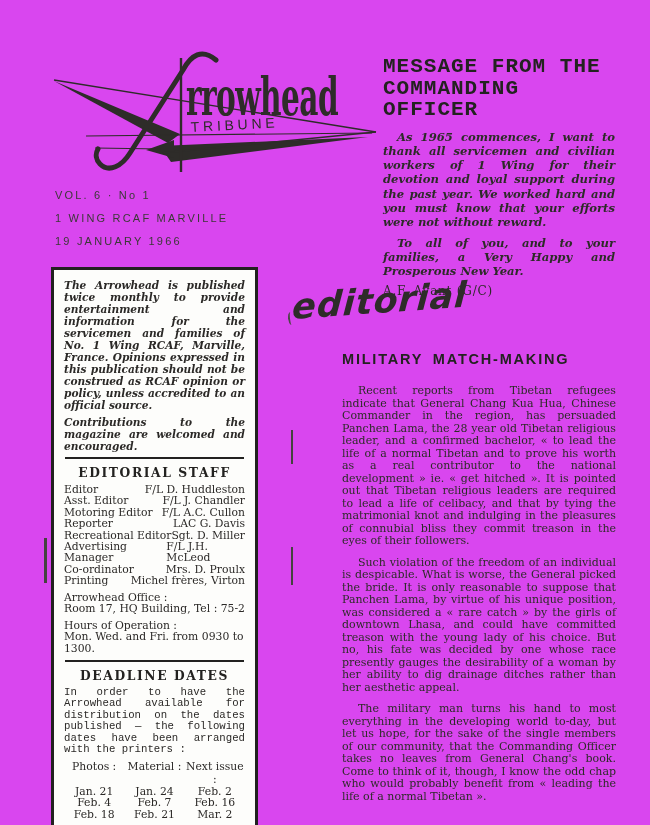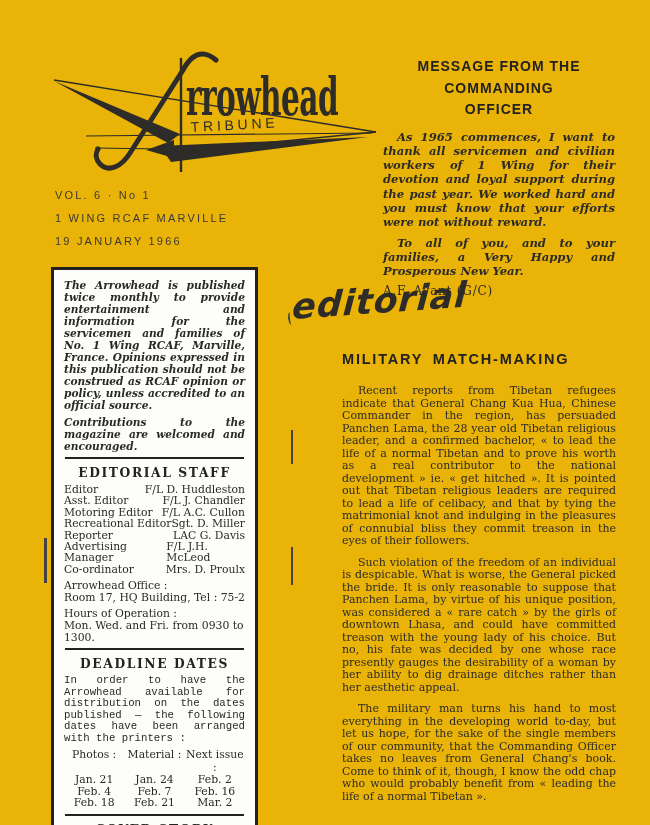--- a/index.html
+++ b/index.html
@@ -3,41 +3,41 @@
 <meta charset="utf-8">
 <title>Arrowhead Tribune</title>
 <style>
   * { box-sizing: border-box; }
   html, body { margin: 0; padding: 0; background: #e8e8e6; }
   #page {
     position: relative;
     width: 650px;
     height: 825px;
     margin: 0 auto;
-    background: #eab308;
+    background: #d946ef;
     overflow: hidden;
     color: #2c2a27;
   }
 
   
   .logo { position: absolute; left: 50px; top: 50px; width: 340px; height: 135px; }
   .masthead-lines {
     position: absolute; left: 55px; top: 184px; width: 272px;
     text-align: left;
     font-family: Liberation Sans, sans-serif;
     font-size: 11px; letter-spacing: 2.2px; color: #3b3936;
     line-height: 23px;
   }
 
   
   .co-block { position: absolute; left: 383px; top: 56px; width: 232px; }
   .co-heading {
-    text-align: center;
-    font-family: Liberation Sans, sans-serif;
-    font-weight: bold; font-size: 14px; letter-spacing: 1px;
+    text-align: left;
+    font-family: Liberation Mono, monospace;
+    font-weight: bold; font-size: 21px; letter-spacing: 1px;
     line-height: 21.5px; color: #232220;
   }
   .co-body { margin-top: 9px; }
   .co-body p {
     margin: 0 0 6px 0;
     font-family: "DejaVu Serif", serif;
     font-style: italic; font-weight: bold;
     font-size: 11.6px; line-height: 14.3px;
     text-align: justify; text-indent: 14px; color: #2d2b28;
   }
@@ -191,34 +191,38 @@
       </div>
       <div class="staff-row">
         <span>Asst. Editor</span>
         <span>F/L J. Chandler</span>
       </div>
       <div class="staff-row">
         <span>Motoring Editor</span>
         <span>F/L A.C. Cullon</span>
       </div>
       <div class="staff-row">
+        <span>Reporter</span>
+        <span>LAC G. Davis</span>
+      </div>
+      <div class="staff-row">
         <span>Recreational Editor</span>
         <span>Sgt. D. Miller</span>
       </div>
       <div class="staff-row">
-        <span>Reporter</span>
-        <span>LAC G. Davis</span>
-      </div>
-      <div class="staff-row">
         <span>Advertising Manager</span>
         <span>F/L J.H. McLeod</span>
       </div>
       <div class="staff-row">
         <span>Co-ordinator</span>
         <span>Mrs. D. Proulx</span>
+      </div>
+      <div class="staff-row">
+        <span>Printing</span>
+        <span>Michel frères, Virton</span>
       </div>
     </div>
 
     <div class="contact-group">
       <div class="contact-line">Arrowhead Office :</div>
       <div class="contact-line">Room 17, HQ Building, Tel : 75-2</div>
     </div>
     <div class="contact-group">
       <div class="contact-line">Hours of Operation :</div>
       <div class="contact-line">Mon. Wed. and Fri. from 0930 to 1300.</div>

